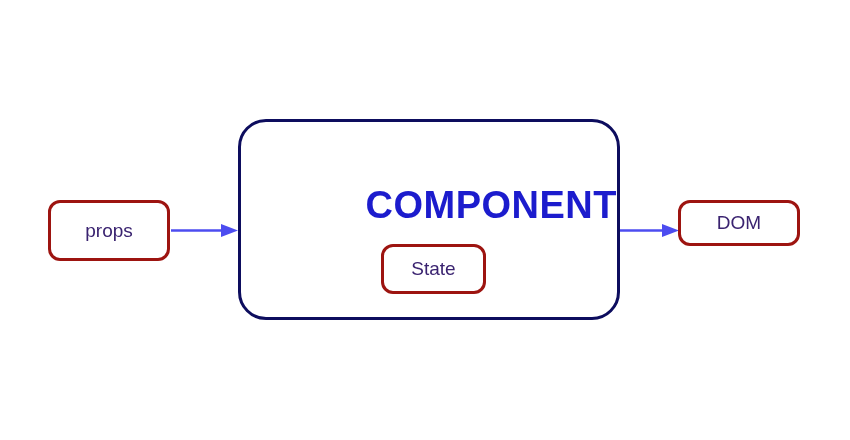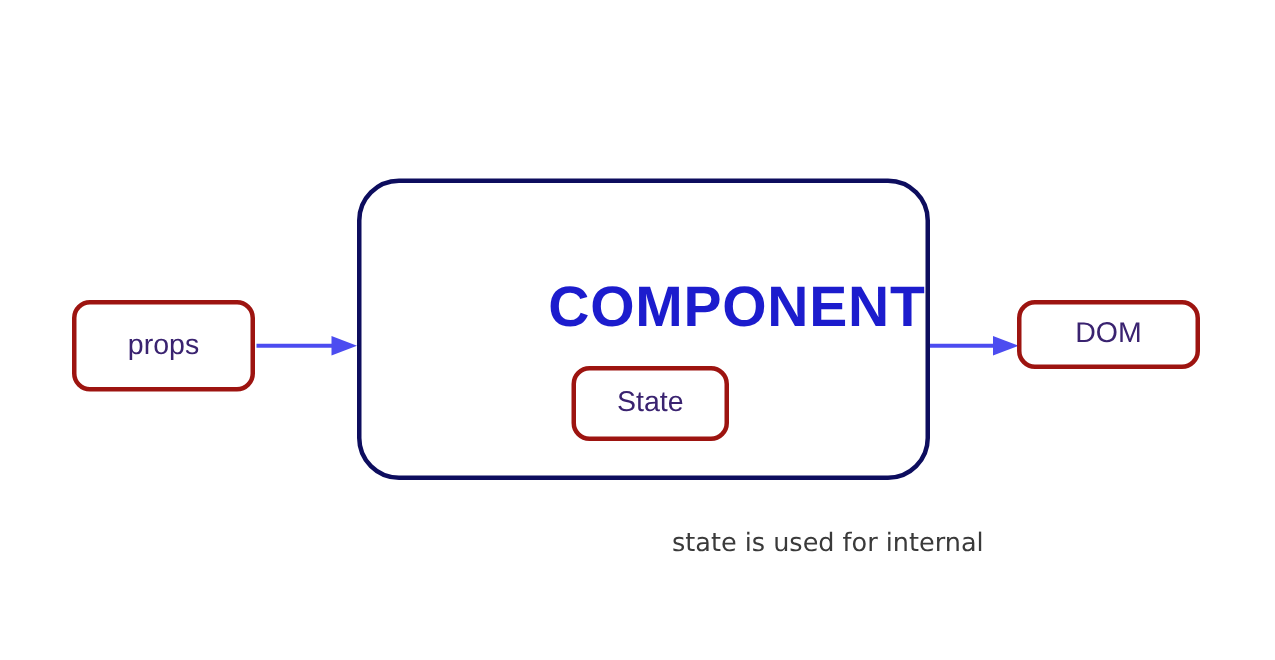--- a/index.html
+++ b/index.html
@@ -85,14 +85,13 @@
     <line x1="0" y1="8.5" x2="44" y2="8.5" stroke="currentColor" stroke-width="2.6"></line>
     <polygon points="42,2 59,8.5 42,15" fill="currentColor"></polygon>
   </svg>
 </span>
 
 <div class="rbox dom-box">
   <span>DOM</span>
 </div>
 
 <div class="caption">
-  <div>state is used for internal</div>
 </div>
 
 </body></html>

